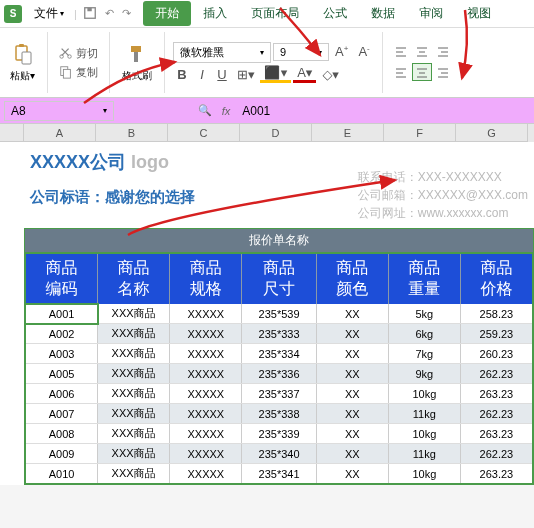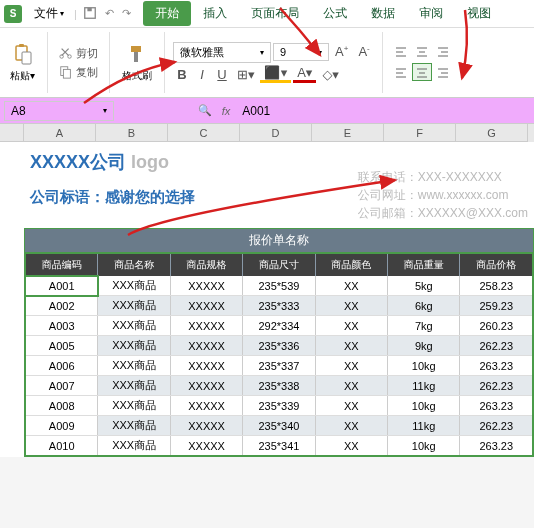--- a/index.html
+++ b/index.html
@@ -50,21 +50,21 @@
 
 .content { margin-left: 24px; position: relative; }
 .company-header { padding: 8px 6px 6px 6px; display: flex; }
 .company-left { flex: 1; }
 .company-name { font-size: 18px; font-weight: bold; color: #2c6fb5; }
 .company-name .logo-part { color: #bbb; }
 .company-slogan { font-size: 15px; font-weight: bold; color: #2c6fb5; margin-top: 14px; }
 .company-right { color: #bbb; font-size: 12px; line-height: 18px; padding-top: 18px; }
 .quote-title-row { background: #6a7b8a; color: #fff; text-align: center; padding: 3px 0; font-size: 12px; border: 1px solid #4a9b4a; border-bottom: none; }
 .data-table { border-collapse: collapse; width: 100%; border: 2px solid #4a9b4a; }
-.data-table th { background: #404040; color: #fff; font-weight: normal; font-size: 10px; padding: 4px 14px; border-right: 1px solid #8999a8; }
+.data-table th { background: #1d4ed8; color: #fff; font-weight: normal; font-size: 16px; padding: 4px 14px; border-right: 1px solid #8999a8; }
 .data-table td { font-size: 11px; padding: 2px 4px; text-align: center; border-right: 1px solid #ccc; border-bottom: 1px solid #ddd; }
 .data-table tr:nth-child(even) td { background: #e4e9ed; }
 .data-table tr:nth-child(odd) td { background: #fff; }
 .data-table td:first-child { background: #fff !important; }
 .selected-cell { outline: 2px solid #4a9b4a; outline-offset: -1px; }
 
 
 .arrow { position: absolute; pointer-events: none; z-index: 100; }
 </style>
 </head>
@@ -215,22 +215,22 @@
   </div>
   <div class="sheet-body">
     <div class="content">
       <div class="company-header">
         <div class="company-left">
           <div class="company-name"><span>XXXXX公司</span> <span class="logo-part">logo</span></div>
           <div class="company-slogan">公司标语：感谢您的选择</div>
         </div>
         <div class="company-right">
           <div><span>联系电话：</span><span>XXX-XXXXXXX</span></div>
+          <div><span>公司邮箱：</span><span>XXXXXX@XXX.com</span></div>
           <div><span>公司网址：</span><span>www.xxxxxx.com</span></div>
-          <div><span>公司邮箱：</span><span>XXXXXX@XXX.com</span></div>
         </div>
       </div>
       <div class="quote-title-row">报价单名称</div>
       <table class="data-table">
         <thead>
             <tr id="hdr-row">
               <th>商品编码</th>
               <th>商品名称</th>
               <th>商品规格</th>
               <th>商品尺寸</th>
@@ -255,21 +255,21 @@
               <td>XXXXX</td>
               <td>235*333</td>
               <td>XX</td>
               <td>6kg</td>
               <td>259.23</td>
             </tr>
             <tr>
               <td>A003</td>
               <td>XXX商品</td>
               <td>XXXXX</td>
-              <td>292*334</td>
+              <td>235*334</td>
               <td>XX</td>
               <td>7kg</td>
               <td>260.23</td>
             </tr>
             <tr>
               <td>A005</td>
               <td>XXX商品</td>
               <td>XXXXX</td>
               <td>235*336</td>
               <td>XX</td>

